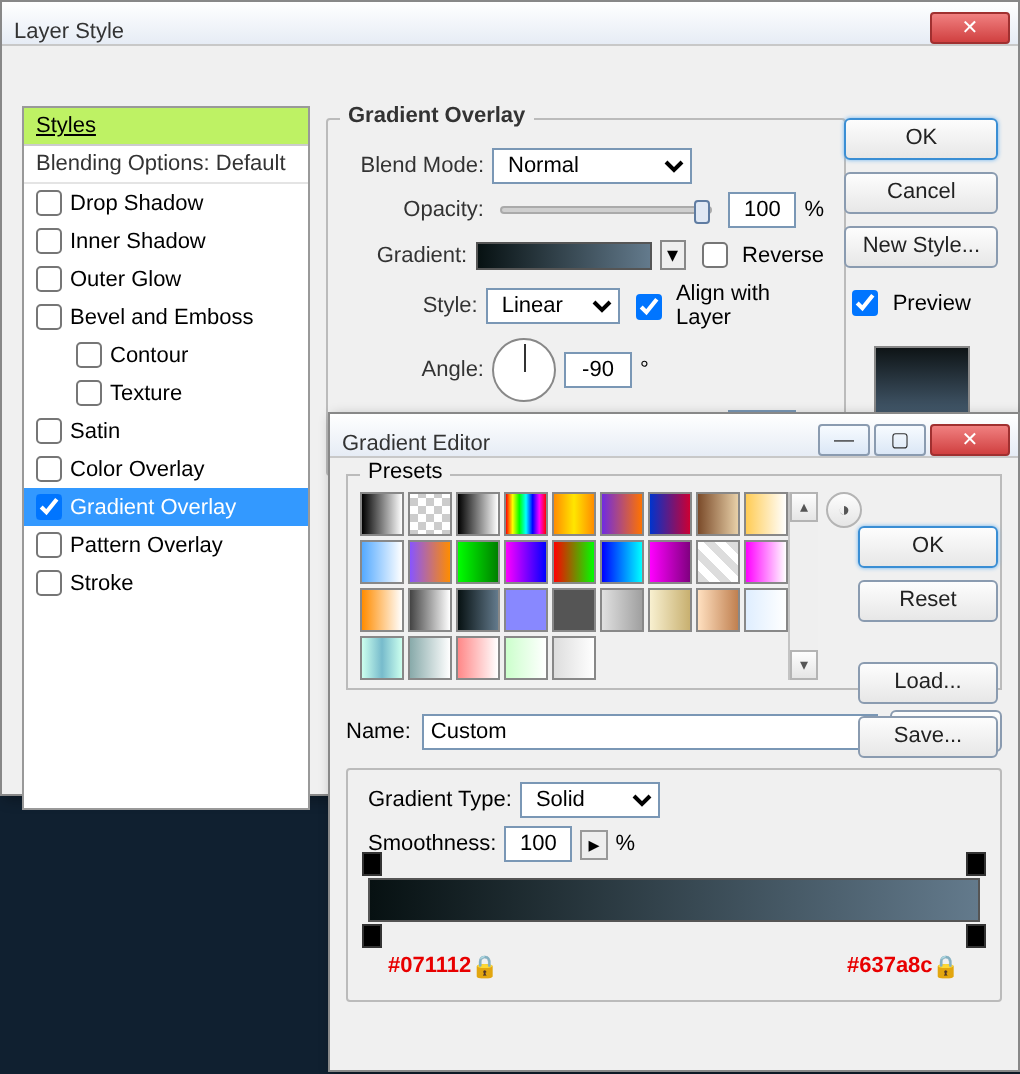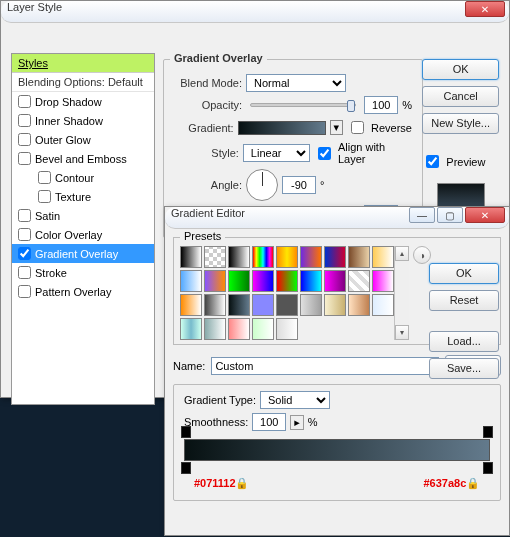--- a/index.html
+++ b/index.html
@@ -1,18 +1,18 @@
 <!DOCTYPE html>
 <html><head>
 <meta charset="utf-8">
 <style>
   * { box-sizing: border-box; font-family: "Segoe UI", Tahoma, sans-serif; font-size: 11px; }
   body { margin: 0; background: #102030; width: 510px; height: 537px; position: relative; overflow: hidden; }
   .dialog { position: absolute; background: #f0f0f0; border: 1px solid #888; box-shadow: 2px 2px 6px rgba(0,0,0,0.3); }
-  .titlebar { height: 22px; background: linear-gradient(#fff,#e6ecf5); border-bottom: 1px solid #c8c8c8; display: flex; align-items: flex-start; padding: 0 4px; border-radius: 10px; }
+  .titlebar { height: 22px; background: linear-gradient(#fff,#e6ecf5); border-bottom: 1px solid #c8c8c8; display: flex; align-items: flex-end; padding: 0 4px; }
   .titlebar .title { flex: 1; font-weight: 400; color: #333; padding-left: 2px; }
   .winbtns { display: flex; gap: 0; }
   .winbtn { width: 26px; height: 16px; border: 1px solid #8a9bb0; background: linear-gradient(#f7fbff,#dbe7f6); border-radius: 2px; margin-left: 2px; display: flex; align-items: center; justify-content: center; font-size: 10px; color: #333; }
   .winbtn.close { background: linear-gradient(#f08080,#d04040); border-color: #a03030; color: #fff; width: 40px; }
   .body { position: absolute; inset: 22px 0 0 0; background: #f0f0f0; padding: 8px; }
 
   
   .ls { left: 0; top: 0; width: 510px; height: 398px; }
   .ls .stylesbox { position: absolute; left: 10px; top: 30px; width: 144px; height: 352px; border: 1px solid #999; background: #fff; }
   .ls .stylesbox .hdr { padding: 3px 6px; background: #bef264; border-bottom: 1px solid #ccc; text-decoration: underline; }
@@ -108,25 +108,25 @@
           <div class="row">
             <input type="checkbox" style="">
             <span>Color Overlay</span>
           </div>
           <div class="row selected">
             <input type="checkbox" checked="" style="">
             <span>Gradient Overlay</span>
           </div>
           <div class="row">
             <input type="checkbox" style="">
+            <span>Pattern Overlay</span>
+          </div>
+          <div class="row">
+            <input type="checkbox" style="">
             <span>Stroke</span>
-          </div>
-          <div class="row">
-            <input type="checkbox" style="">
-            <span>Pattern Overlay</span>
           </div>
         </div>
     </div>
 
     <div class="gradpanel">
       <div class="groupbox">
         <span class="legend">Gradient Overlay</span>
 
         <div class="frow">
           <label>Blend Mode:</label>
@@ -176,21 +176,21 @@
           <input type="text" class="numbox" value="150" style="">
           <span>%</span>
         </div>
       </div>
     </div>
 
     <div class="rightbtns">
       <div class="btn primary">OK</div>
       <div class="btn">Cancel</div>
       <div class="btn">New Style...</div>
-      <div style="display:flex;align-items:center;gap:4px;margin-top:12px">
+      <div style="display:flex;align-items:center;gap:4px;margin-top:2px">
         <input type="checkbox" checked="" style="">
         <span>Preview</span>
       </div>
       <div class="previewbox"></div>
     </div>
   </div>
 </div>
 
 <div class="dialog ge">
   <div class="titlebar">

